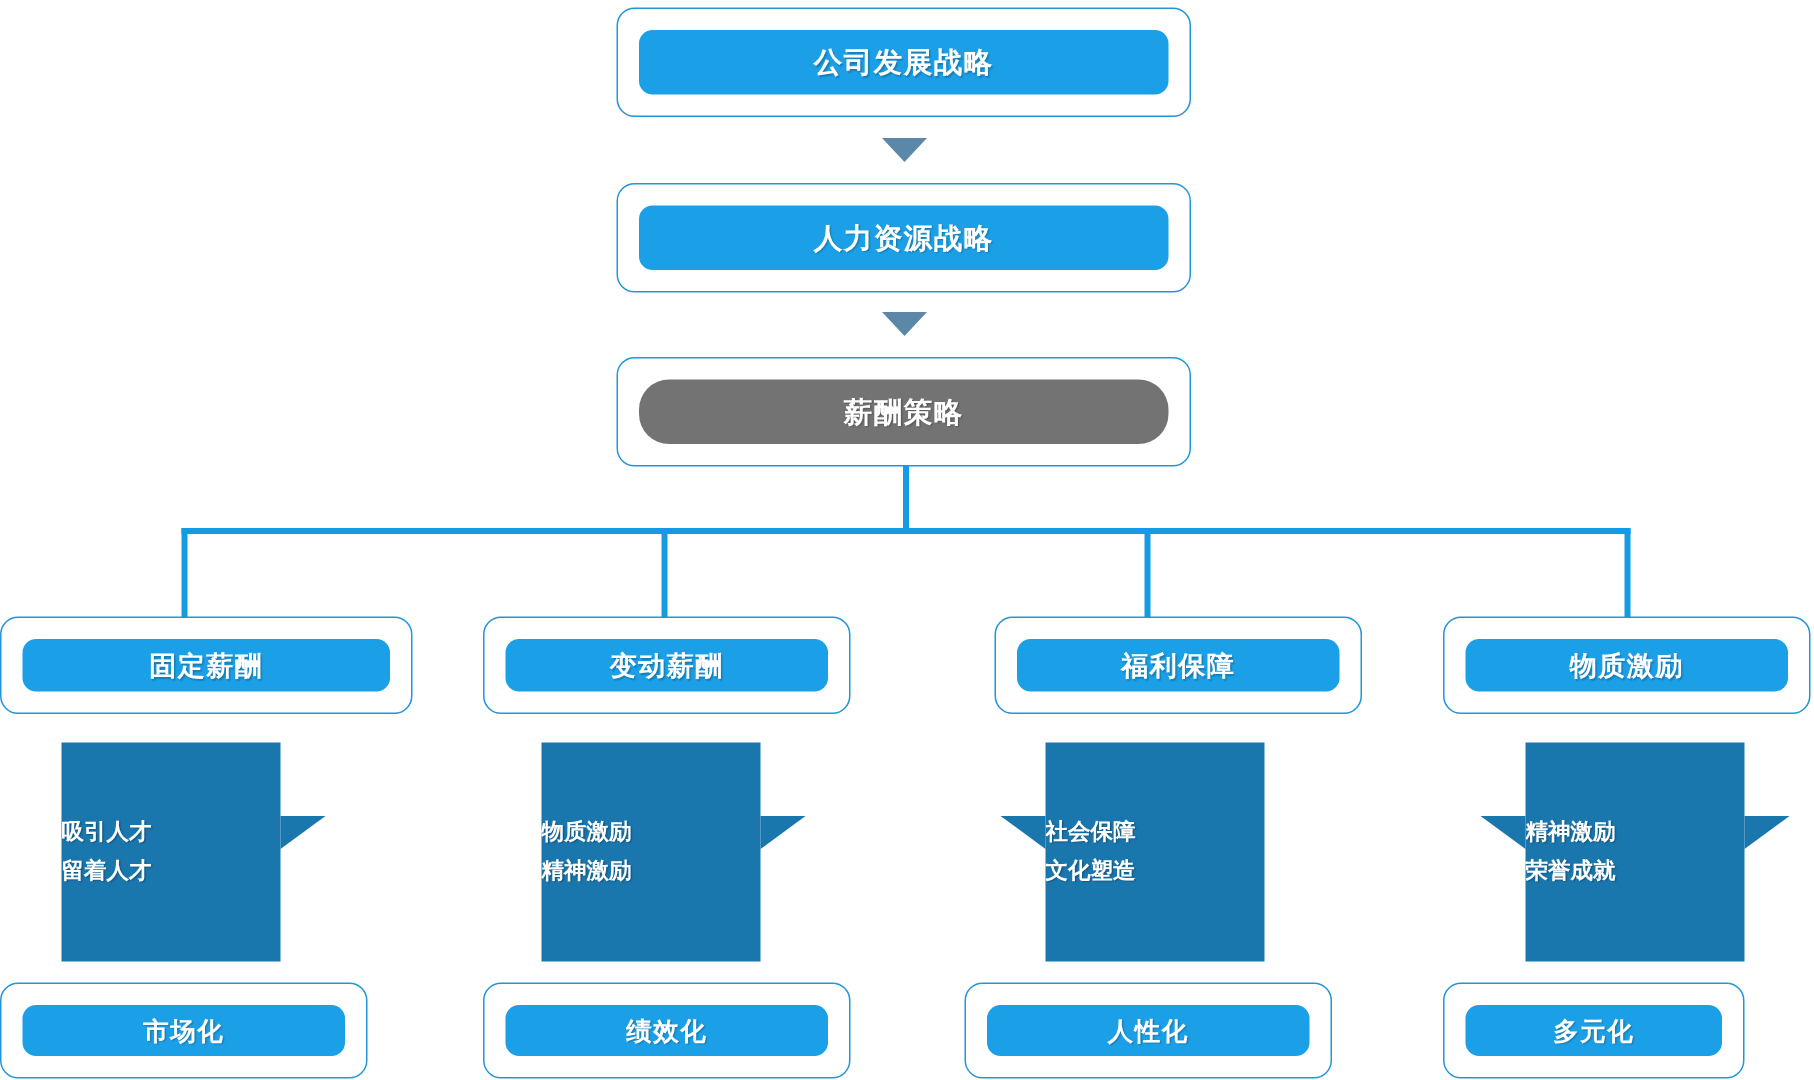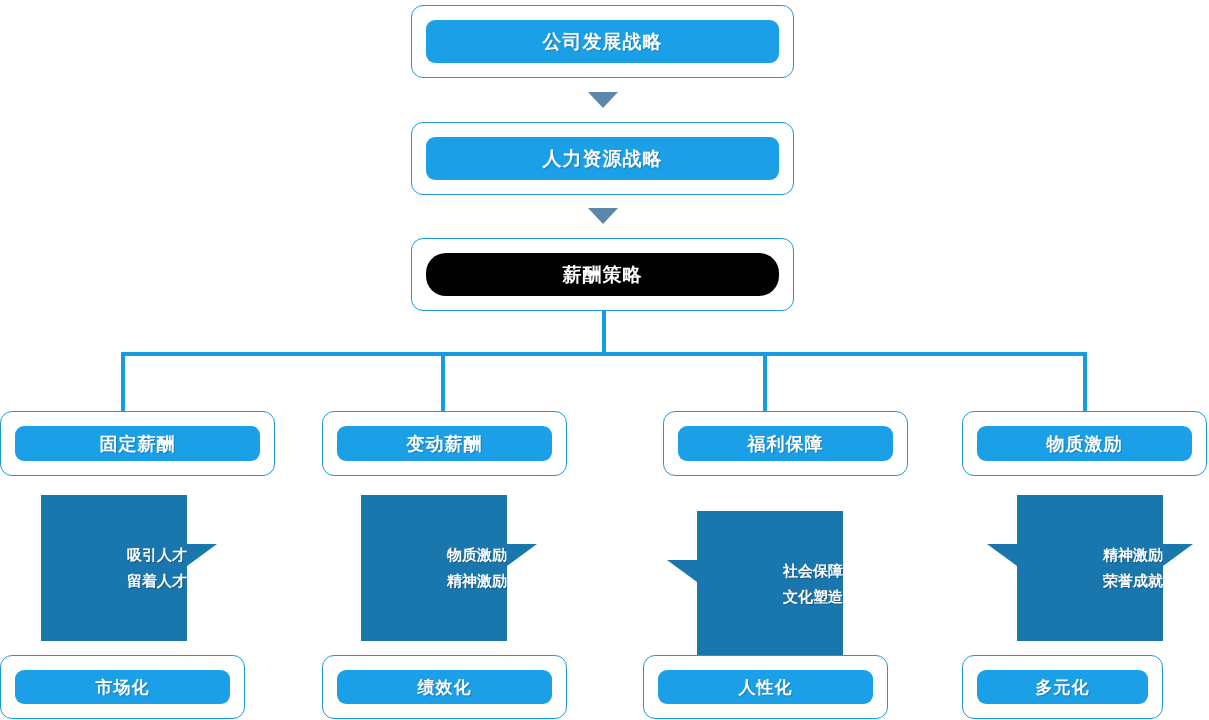--- a/index.html
+++ b/index.html
@@ -40,21 +40,21 @@
   }
   .rbox .label {
     color: #ffffff;
     font-weight: bold;
     letter-spacing: 1px;
     text-shadow: 1px 1px 1px rgba(0,0,0,0.22);
     white-space: nowrap;
   }
 
   .lvl-light > .fill { background: #1BA0E8; }
-  .lvl-dark  > .fill { background: #000000; border-radius: 20px; }
+  .lvl-dark  > .fill { background: #737373; border-radius: 20px; }
 
   
   .top-box { left: 411px; width: 383px; height: 73px; }
   .top-box .label { font-size: 19px; }
   #box-strategy   { top: 5px; }
   #box-hr         { top: 122px; }
   #box-pay        { top: 238px; }
 
   
   .cat-box { top: 411px; height: 65px; }
@@ -98,21 +98,21 @@
     width: 146px;
     height: 146px;
     background: #1A77AE;
   }
   .callout .ctext {
     position: absolute;
     left: 0;
     right: 0;
     top: 50%;
     transform: translateY(-50%);
-    text-align: right;
+    text-align: left;
     color: #ffffff;
     font-size: 15px;
     font-weight: bold;
     line-height: 26px;
     text-shadow: 1px 1px 1px rgba(0,0,0,0.25);
     white-space: nowrap;
   }
   .tail {
     position: absolute;
     top: 49px;
@@ -127,21 +127,21 @@
   }
   .tail-left {
     left: -30px;
     border-top: 22px solid #1A77AE;
     border-bottom: 22px solid transparent;
     border-left: 30px solid transparent;
   }
 
   #callout-1 { left: 41px; }
   #callout-2 { left: 361px; }
-  #callout-3 { left: 697px; margin-top: 16px; }
+  #callout-3 { left: 697px; }
   #callout-4 { left: 1017px; }
 </style>
 </head>
 <body>
 
 <div id="canvas">
 
   <div class="rbox lvl-light top-box" id="box-strategy">
     <div class="fill">
       <span class="label">公司发展战略</span>

